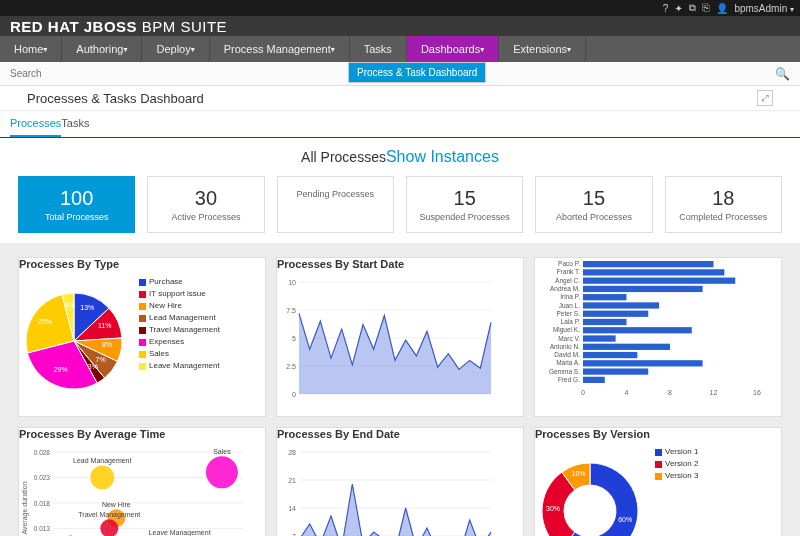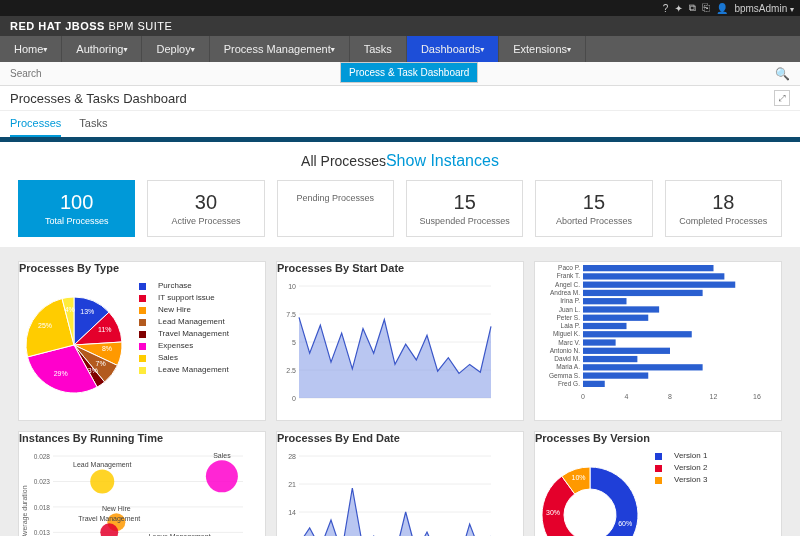--- a/index.html
+++ b/index.html
@@ -1,51 +1,51 @@
 <!DOCTYPE html>
 <html><head>
 <meta charset="utf-8">
 <style>
 *{box-sizing:border-box;margin:0;padding:0;font-family:Arial,Helvetica,sans-serif}
 body{background:#fff;font-size:11px;color:#333}
 .topbar-dark{background:#1a1a1a;height:16px;display:flex;justify-content:flex-end;align-items:center;padding:0 6px;gap:6px;color:#ccc;font-size:10px}
 .topbar-dark span{cursor:pointer}
-.brand-bar{background:#393939;height:20px;display:flex;align-items:center;padding:0 10px;color:#fff;font-size:11px;letter-spacing:.5px}
+.brand-bar{background:#393939;height:20px;display:flex;align-items:center;padding:0 10px;color:#fff;font-size:15px;letter-spacing:.5px}
 .brand-bar b{font-weight:bold}
 .nav-bar{background:#5b5b5b;height:26px;display:flex;align-items:stretch;color:#eee;font-size:11px}
 .nav-item{padding:0 14px;display:flex;align-items:center;cursor:pointer;border-right:1px solid #4a4a4a}
-.nav-item.active{background:#1d4ed8}
+.nav-item.active{background:#a21caf}
 .chev{font-size:8px}
-.dropdown{position:absolute;left:340px;top:62px;background:#fff;border:1px solid #ccc;min-width:120px;z-index:10;font-size:10px}
+.dropdown{position:absolute;left:348px;top:62px;background:#fff;border:1px solid #ccc;min-width:120px;z-index:10;font-size:10px}
 .dropdown div{padding:4px 8px;cursor:pointer}
 .dropdown .sel{background:#0099d8;color:#fff}
 .search-bar{height:24px;border-bottom:1px solid #ddd;display:flex;align-items:center;padding:0 10px;background:#fafafa}
 .search-bar input{flex:1;border:none;outline:none;font-size:10px;color:#999;background:transparent}
 .search-ico{color:#888;font-size:12px}
-.title-row{display:flex;justify-content:space-between;align-items:flex-end;padding:4px 10px;border-bottom:1px solid #eee}
+.title-row{display:flex;justify-content:space-between;align-items:flex-end;padding:4px 27px;border-bottom:1px solid #eee}
 .title-row h2{font-size:13px;font-weight:normal;color:#333}
 .expand{border:1px solid #ccc;width:16px;height:16px;display:flex;align-items:center;justify-content:center;font-size:9px;cursor:pointer;color:#666}
-.tabs{display:flex;gap:18px;padding:6px 10px 0 10px;font-size:11px;border-bottom:5px solid #0c4a6e}
+.tabs{display:flex;padding:6px 10px 0 10px;font-size:11px;border-bottom:1px solid #0c4a6e}
 .tab{padding-bottom:6px;cursor:pointer;color:#555}
 .tab.active{color:#0099d8;border-bottom:2px solid #0099d8}
 .section-head{display:flex;justify-content:center;align-items:center;padding:10px 18px}
 .section-head h3{font-size:14px;font-weight:normal}
 .link{color:#0099d8;font-size:16px;cursor:pointer}
 .kpi-row{display:flex;gap:12px;padding:0 18px}
 .kpi{flex:1;border:1px solid #ddd;background:#fff;text-align:center;padding:10px 4px}
 .kpi .num{font-size:20px;color:#333}
 .kpi .lbl{font-size:9px;color:#666;margin-top:2px}
 .kpi.hl{background:#0099d8;border-color:#0099d8}
 .kpi.hl .num,.kpi.hl .lbl{color:#fff}
 .chart-grid{display:grid;grid-template-columns:repeat(3,1fr);gap:10px;padding:14px 18px;background:#ececec;margin-top:10px}
 .card{background:#fff;border:1px solid #ddd;padding:0}
 .card h4{font-size:11px;font-weight:bold;color:#333;margin-bottom:6px}
 .chart-body{height:140px;position:relative;display:flex}
 .legend{font-size:8px;line-height:1.5}
-.legend div{display:flex;align-items:center;gap:12px}
+.legend div{display:flex;align-items:center;gap:3px}
 .sw{width:7px;height:7px;display:inline-block}
 svg{overflow:visible}
 .bubble-lbl{font-size:7px;fill:#444}
 </style>
 </head>
 <body>
 
 <div class="topbar-dark">
   <span>?</span>
   <span>✦</span>
@@ -250,21 +250,21 @@
           <text x="45" y="123.93333333333335" font-size="6.5" fill="#555" text-anchor="end">Fred G.</text>
           <text x="48" y="137" font-size="7" fill="#666" text-anchor="middle">0</text>
           <text x="91.5" y="137" font-size="7" fill="#666" text-anchor="middle">4</text>
           <text x="135" y="137" font-size="7" fill="#666" text-anchor="middle">8</text>
           <text x="178.5" y="137" font-size="7" fill="#666" text-anchor="middle">12</text>
           <text x="222" y="137" font-size="7" fill="#666" text-anchor="middle">16</text>
         </svg>
       </div>
   </div>
   <div class="card">
-    <h4>Instances By Running Time</h4>
+    <h4>Processes By Average Time</h4>
     <div class="chart-body" id="chart-runtime">
         <svg width="230" height="140">
           <line x1="34" x2="224" y1="107.81818181818181" y2="107.81818181818181" stroke="#eee"></line>
           <text x="31" y="110.81818181818181" font-size="6.5" fill="#666" text-anchor="end">0.008</text>
           <line x1="34" x2="224" y1="82.36363636363637" y2="82.36363636363637" stroke="#eee"></line>
           <text x="31" y="85.36363636363637" font-size="6.5" fill="#666" text-anchor="end">0.013</text>
           <line x1="34" x2="224" y1="56.909090909090914" y2="56.909090909090914" stroke="#eee"></line>
           <text x="31" y="59.909090909090914" font-size="6.5" fill="#666" text-anchor="end">0.018</text>
           <line x1="34" x2="224" y1="31.454545454545446" y2="31.454545454545446" stroke="#eee"></line>
           <text x="31" y="34.454545454545446" font-size="6.5" fill="#666" text-anchor="end">0.023</text>

